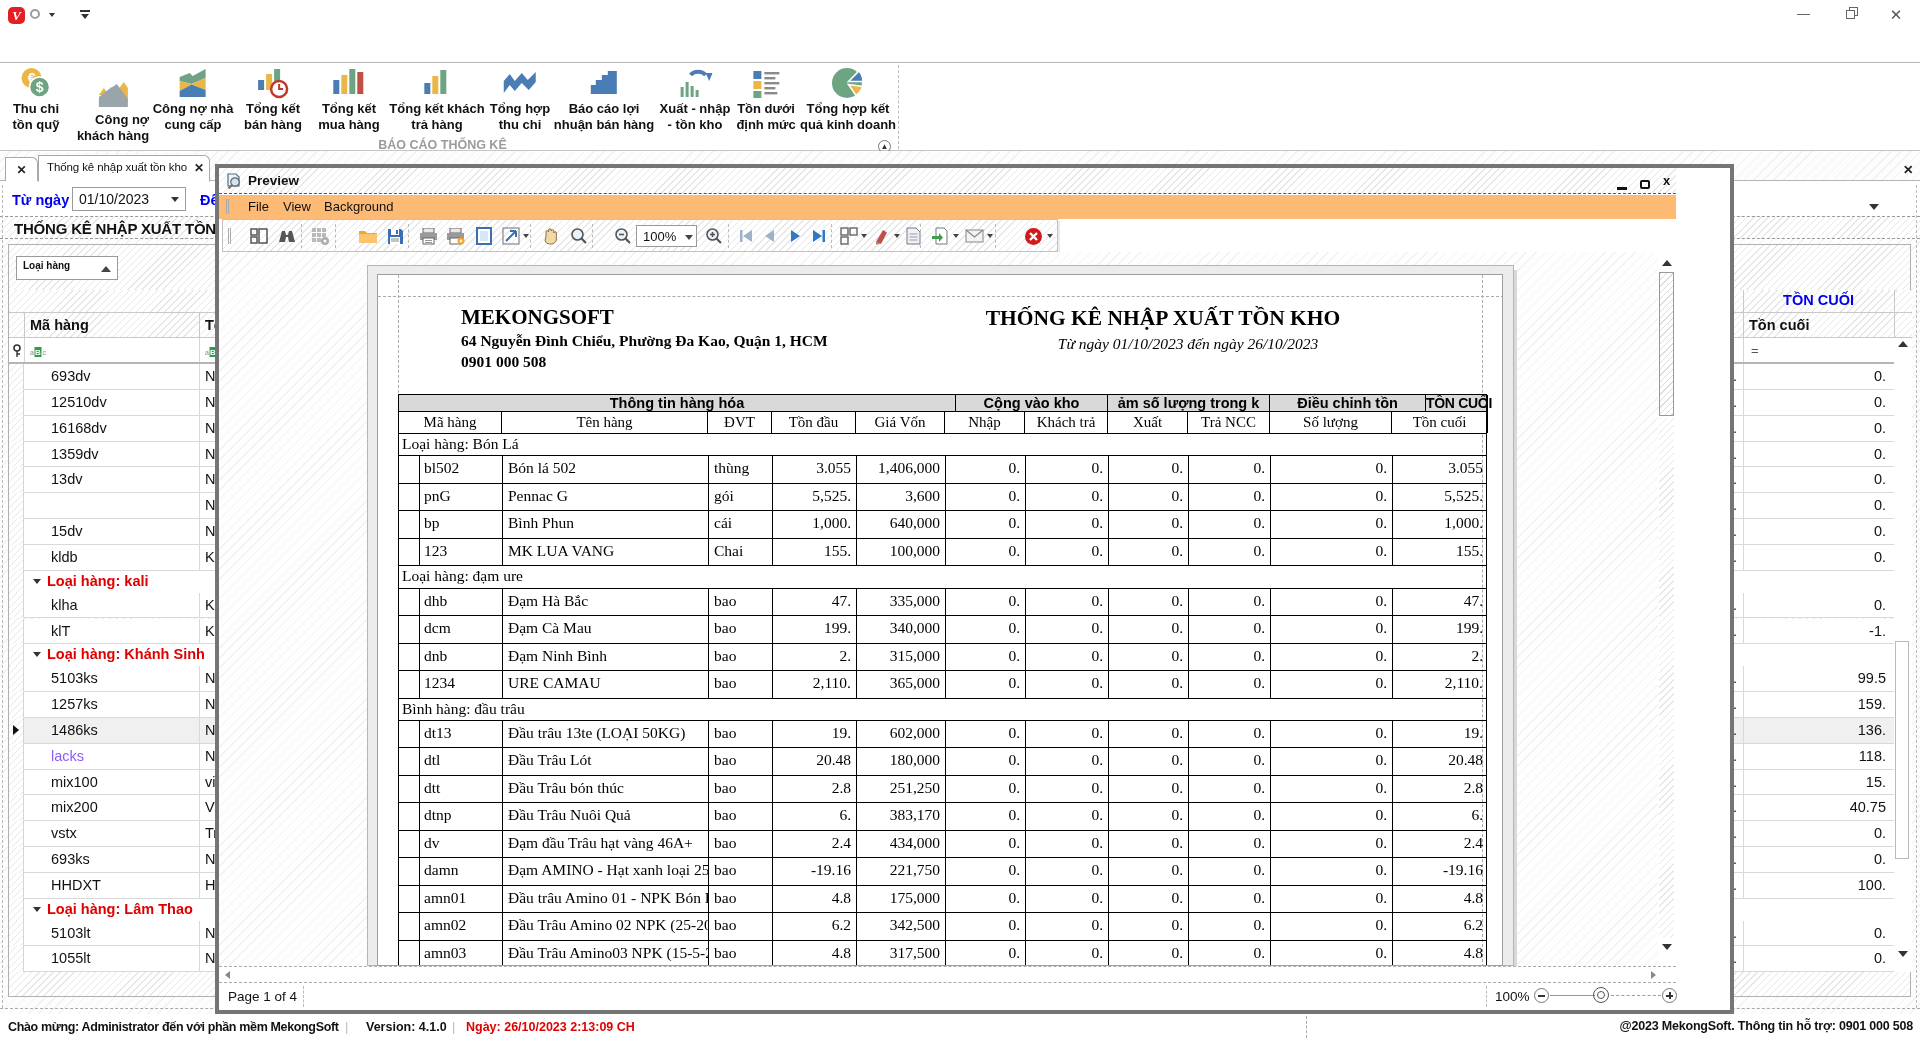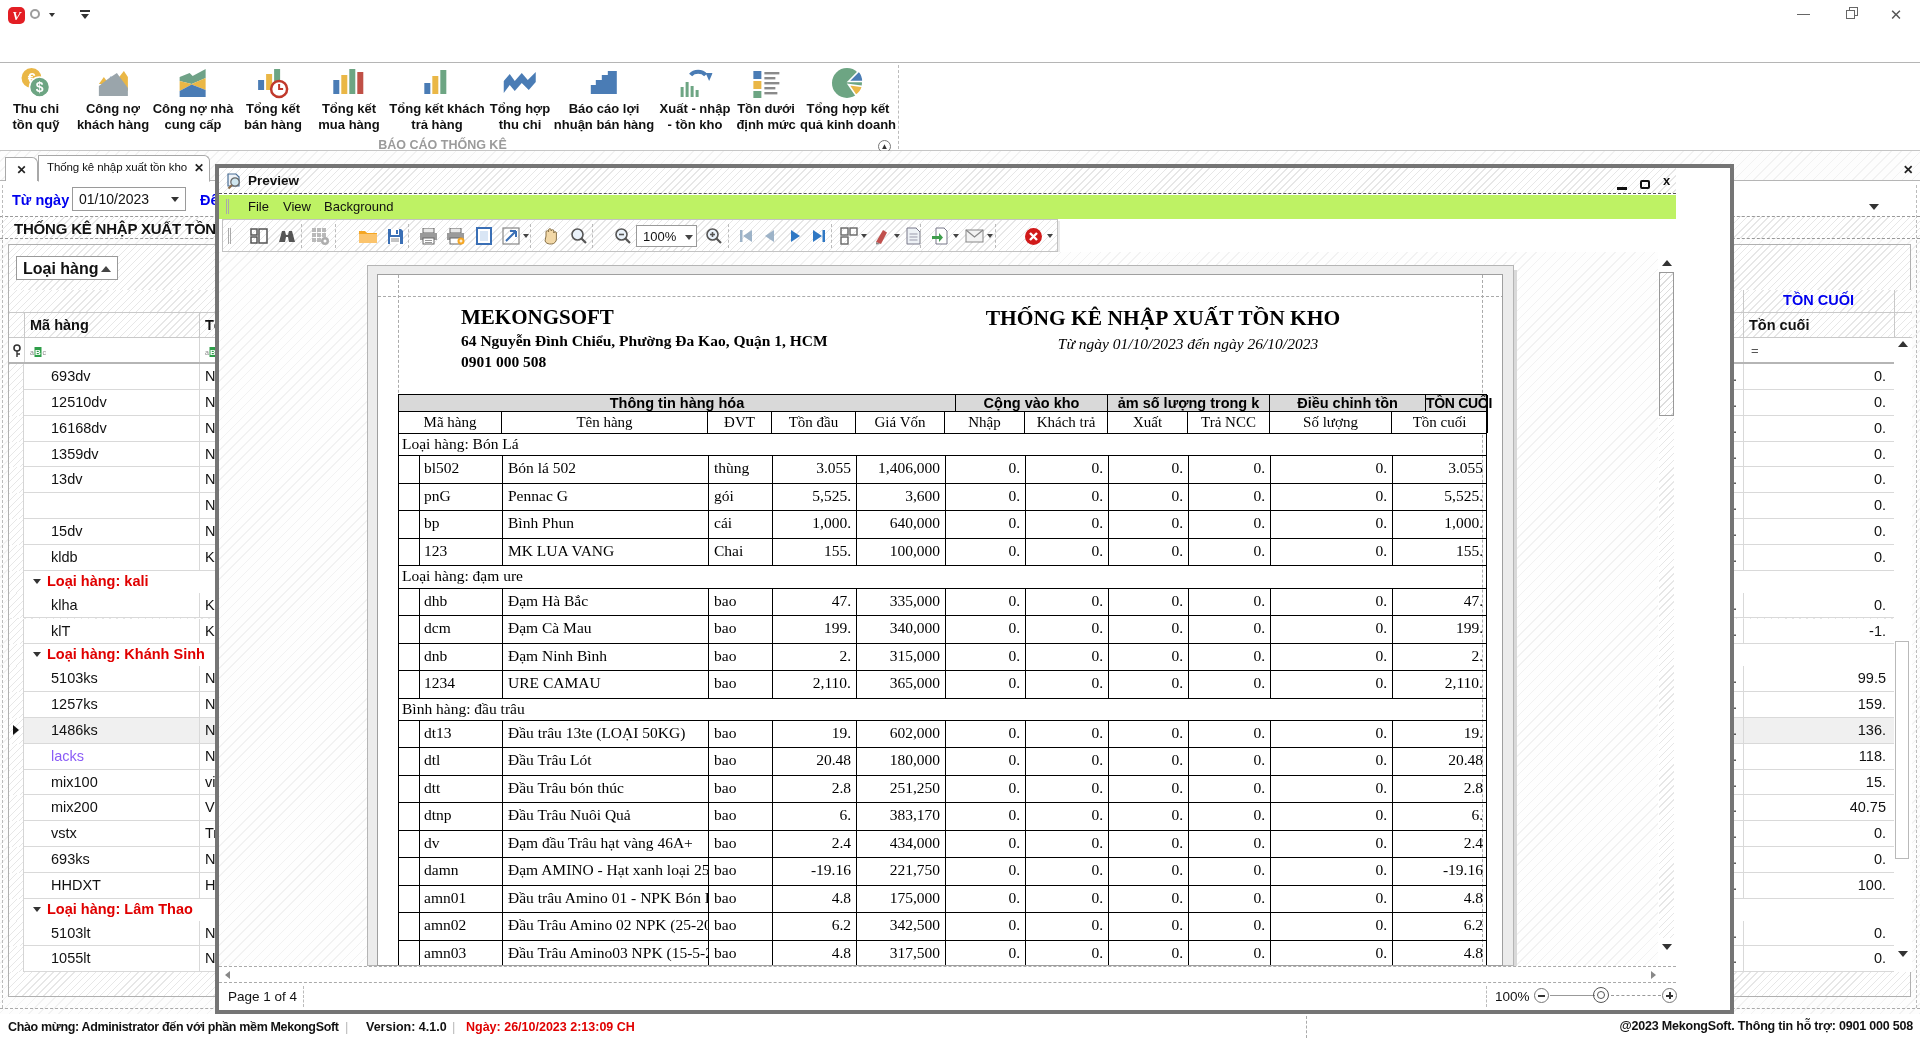--- a/index.html
+++ b/index.html
@@ -28,21 +28,21 @@
         <div style="height:33px;display:flex;align-items:center;justify-content:center;">
           <svg width="34" height="32" viewBox="0 0 34 32">
 <circle cx="13" cy="11" r="10" fill="#eab746"></circle>
             <text x="13" y="16" font-size="14" font-weight="bold" fill="#fff" text-anchor="middle" font-family="Liberation Sans">€</text>
 <circle cx="21" cy="20" r="10" fill="#6da583" stroke="#fff" stroke-width="1.5"></circle>
             <text x="21" y="25" font-size="14" font-weight="bold" fill="#fff" text-anchor="middle" font-family="Liberation Sans">$</text>
           </svg>
         </div>
         <div class="b" style="font-size:13px;line-height:15.5px;color:#111;margin-top:2px;">Thu chi<br>tồn quỹ</div>
       </div>
-      <div class="abs" style="left:113px;top:3px;transform:translateX(-50%);text-align:center;white-space:nowrap;">
+      <div class="abs" style="left:113px;top:14px;transform:translateX(-50%);text-align:right;white-space:nowrap;">
         <div style="height:33px;display:flex;align-items:center;justify-content:center;">
           <svg width="36" height="32" viewBox="0 0 36 32">
 <polygon points="4,17 9,10 14,17 4,17" fill="#eab746"></polygon>
 <polygon points="18,18 29,4 33,10 33,24" fill="#eab746"></polygon>
 <polygon points="7,22 16,9 25,20" fill="#92b1d2"></polygon>
 <polygon points="4,29 4,19 13,12 22,6 33,21 33,29" fill="#9aa5ab"></polygon>
           </svg>
         </div>
         <div class="b" style="font-size:13px;line-height:15.5px;color:#111;margin-top:2px;">Công nợ<br>khách hàng</div>
       </div>
@@ -167,21 +167,21 @@
   <span class="abs b" style="left:200px;top:11px;font-size:14.5px;color:#0000ee;">Đến ngày</span>
   <div class="abs" style="left:1869px;top:23px;width:0;height:0;border-left:5px solid transparent;border-right:5px solid transparent;border-top:6px solid #333;"></div>
 </div>
 
 <div class="abs hx" style="left:0;top:65px;width:1920px;height:23px;border-top:1px dashed #999;border-bottom:1px dashed #999;background-color:#fff;">
   <span class="abs b" style="left:14px;top:3px;font-size:15px;color:#111;letter-spacing:-0.2px;">THỐNG KÊ NHẬP XUẤT TỒN KHO</span>
 </div>
 </div>
     <div class="abs hx" style="left:8px;top:244px;width:1903px;height:753px;border:1px solid #b0b0b0;background-color:#fff;">
 <div class="abs" style="left:7px;top:11px;width:102px;height:24px;background:#fff;border:1px solid #9a9a9a;">
- <span class="abs b" style="left:6px;top:3px;font-size:16px;color:#111;">Loại hàng</span>
+ <span class="abs b" style="left:6px;top:3px;font-size:10px;color:#111;">Loại hàng</span>
  <div class="abs" style="left:84px;top:9px;width:0;height:0;border-left:5px solid transparent;border-right:5px solid transparent;border-bottom:6px solid #444;"></div>
 </div>
 
 <div class="abs hx" style="left:0;top:45px;width:1903px;height:23px;border-bottom:1px solid #c9c9c9;background-color:#fff;">
   <div class="abs b" style="left:1734px;top:2px;width:151px;text-align:center;font-size:14.5px;color:#0000ee;">TỒN CUỐI</div>
   <div class="abs" style="left:1734px;top:0;height:23px;border-left:1px solid #c9c9c9;"></div>
   <div class="abs" style="left:1885px;top:0;height:23px;border-left:1px solid #c9c9c9;"></div>
 </div>
 <div class="abs hx" style="left:0;top:68px;width:1903px;height:25px;border-bottom:1px solid #c9c9c9;background-color:#fff;">
   <div class="abs" style="left:15px;top:0;height:25px;border-left:1px solid #c9c9c9;"></div>
@@ -437,21 +437,21 @@
     <path d="M3 2 h8 l3 3 v9 h-11 z" fill="#eef3f8" stroke="#4a6e96" stroke-width="1.2"></path>
     <circle cx="10" cy="10" r="4.2" fill="#cfe6ef" stroke="#666" stroke-width="1.2"></circle>
     <line x1="6.8" y1="13.2" x2="3.5" y2="16.5" stroke="#8a6d4b" stroke-width="2"></line>
   </svg>
   <span class="abs b" style="left:29px;top:5px;font-size:13.5px;color:#111;">Preview</span>
   <div class="abs" style="left:1398px;top:19px;width:10px;height:2.5px;background:#111;"></div>
   <div class="abs" style="left:1421px;top:12px;width:10px;height:9px;border:2.5px solid #111;border-radius:2px;"></div>
   <span class="abs b" style="left:1444px;top:5px;font-size:13px;color:#111;">x</span>
 </div>
 
-<div class="abs" style="left:0;top:27px;width:1457px;height:24px;background:#bef264;">
+<div class="abs" style="left:0;top:27px;width:1457px;height:24px;background:#fdba74;">
   <div class="abs" style="left:7px;top:4px;height:15px;border-left:1px solid #aaa;border-right:1px solid #aaa;width:3px;"></div>
   <span class="abs" style="left:29px;top:4px;font-size:13px;color:#111;">File</span>
   <span class="abs" style="left:64px;top:4px;font-size:13px;color:#111;">View</span>
   <span class="abs" style="left:105px;top:4px;font-size:13px;color:#111;">Background</span>
 </div>
 <div class="abs hx" style="left:3px;top:51px;width:836px;height:33px;background-color:#fff;border:1px solid #c2c2c2;box-shadow:2px 2px 0 rgba(0,0,0,0.08);">
         <div class="abs" style="left:5px;top:8px;height:16px;border-left:1px solid #aaa;border-right:1px solid #aaa;width:3px;"></div>
         <div class="abs" style="left:25px;top:5px;width:22px;height:22px;display:flex;align-items:center;justify-content:center;">
           <svg width="18" height="18" viewBox="0 0 18 18">
             <rect x="1" y="2" width="6" height="6" fill="none" stroke="#555" stroke-width="1.5"></rect>

